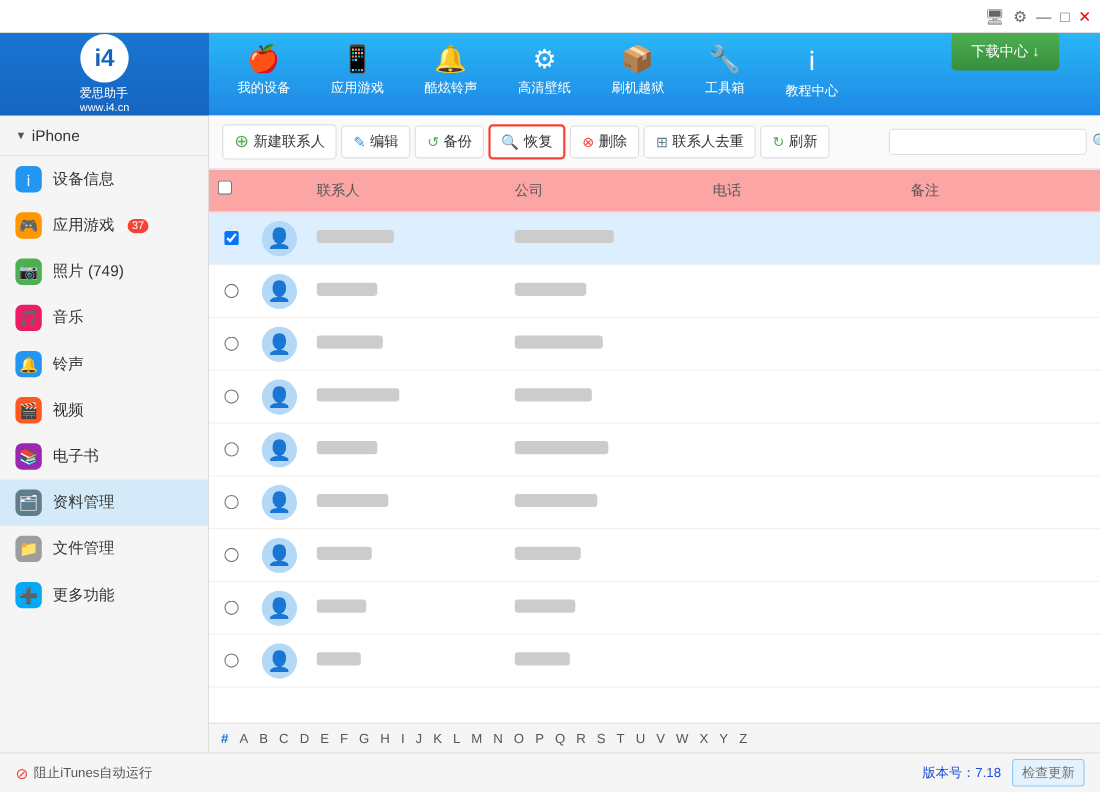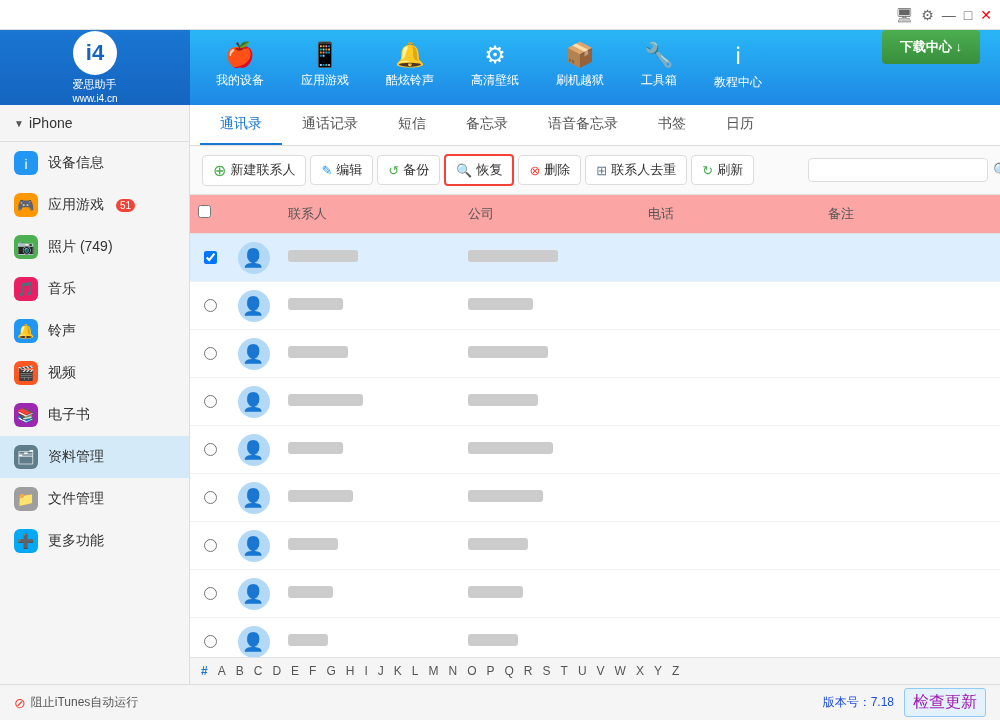--- a/index.html
+++ b/index.html
@@ -99,25 +99,24 @@
     }
 
     .download-btn {
       background: linear-gradient(to bottom, #4caf50, #388e3c);
       color: #fff;
       border: none;
       padding: 8px 18px;
       border-radius: 4px;
       cursor: pointer;
       font-size: 13px;
-      margin-right: 20px;
+      margin-right: 37px;
       display: flex;
       align-items: center;
       gap: 5px;
-      font-weight: bold;
     }
 
     
     .content-area {
       display: flex;
       flex: 1;
       overflow: hidden;
     }
 
     
@@ -364,25 +363,25 @@
       display: flex;
       align-items: center;
       gap: 10px;
       font-size: 12px;
       color: #555;
     }
     .version-text { color: #1d4ed8; }
     .check-update-btn {
       background: #e3f2fd;
       border: 1px solid #90caf9;
-      color: #a21caf;
+      color: #737373;
       padding: 3px 8px;
       border-radius: 3px;
       cursor: pointer;
-      font-size: 16px;
+      font-size: 12px;
     }
     .itunes-status {
       display: flex;
       align-items: center;
       gap: 5px;
       font-size: 12px;
       color: #555;
     }
     .stop-icon { color: #f44336; font-size: 14px; }
   </style>
@@ -451,21 +450,21 @@
         <span>iPhone</span>
       </div>
       <div id="sidebar-items-container">
           <div class="sidebar-item">
             <span class="sidebar-icon icon-info">ℹ</span>
             <span>设备信息</span>
           </div>
           <div class="sidebar-item">
             <span class="sidebar-icon icon-app">🎮</span>
             <span>应用游戏</span>
-            <span class="badge">51</span>
+            <span class="badge">37</span>
           </div>
           <div class="sidebar-item">
             <span class="sidebar-icon icon-photo">📷</span>
             <span>照片 (749)</span>
           </div>
           <div class="sidebar-item">
             <span class="sidebar-icon icon-music">🎵</span>
             <span>音乐</span>
           </div>
           <div class="sidebar-item">
@@ -490,29 +489,20 @@
           </div>
           <div class="sidebar-item">
             <span class="sidebar-icon icon-more">➕</span>
             <span>更多功能</span>
           </div>
         </div>
     </div>
 
     <div class="main-panel">
 
-      <div class="tab-bar" id="tab-bar-container">
-          <div class="tab active">通讯录</div>
-          <div class="tab">通话记录</div>
-          <div class="tab">短信</div>
-          <div class="tab">备忘录</div>
-          <div class="tab">语音备忘录</div>
-          <div class="tab">书签</div>
-          <div class="tab">日历</div>
-        </div>
 
       <div class="toolbar">
         <button class="tool-btn">
           <span class="green-dot">⊕</span>
           <span>新建联系人</span>
         </button>
         <button class="tool-btn">
           <span style="color:#2196f3">✎</span>
           <span>编辑</span>
         </button>

